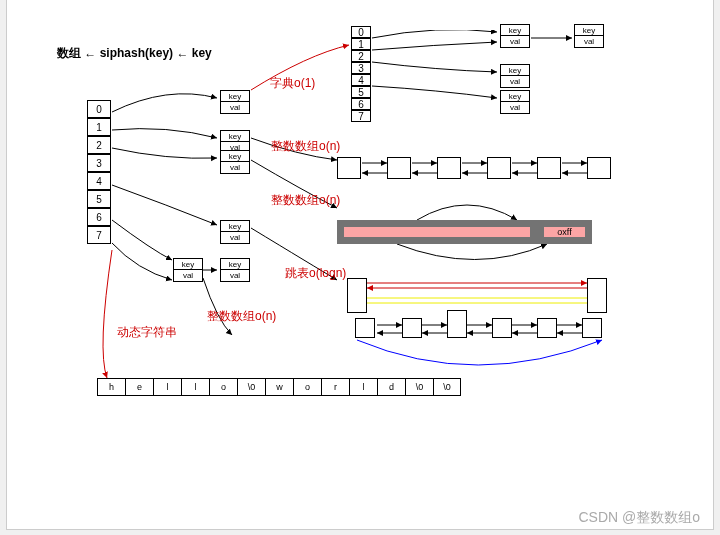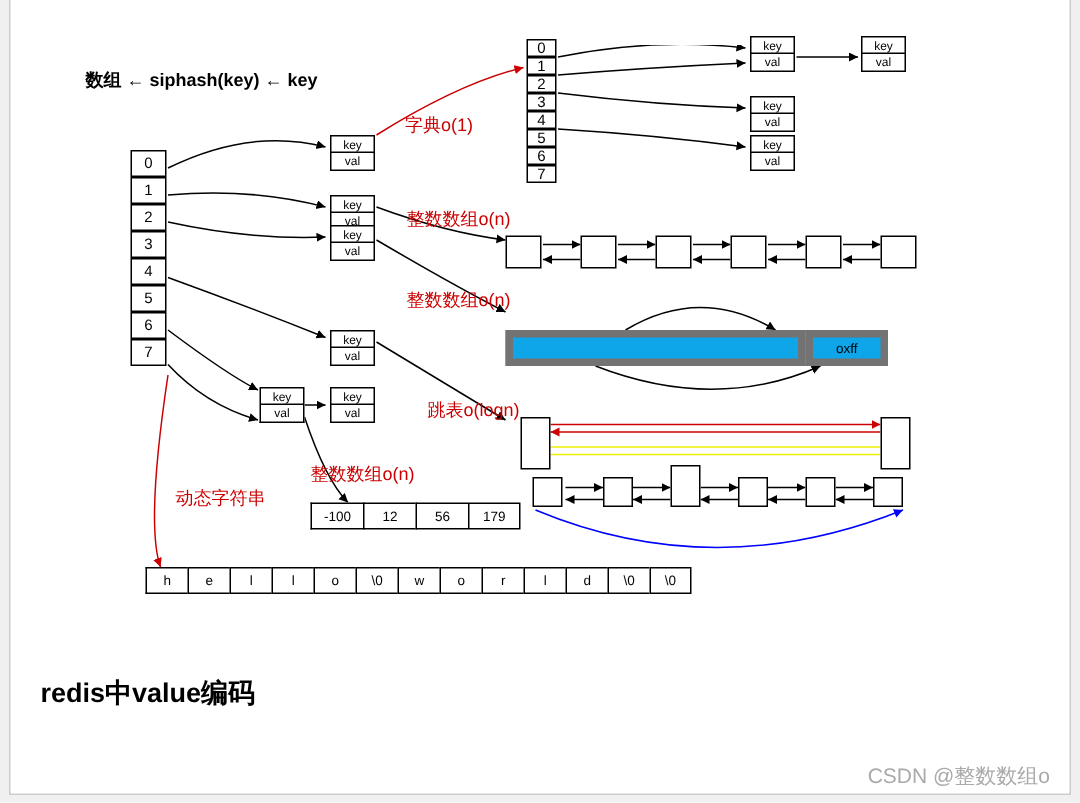--- a/index.html
+++ b/index.html
@@ -9,21 +9,21 @@
 .cell{position:absolute;border:1px solid #000;background:#fff;text-align:center;font-size:10px;display:flex;align-items:center;justify-content:center}
 .kv{position:absolute;width:30px}
 .kv .k,.kv .v{border:1px solid #000;background:#fff;font-size:8px;text-align:center;height:12px;line-height:11px}
 .kv .v{border-top:none}
 .lbl{position:absolute;font-size:12px;color:#c00}
 .lblb{position:absolute;font-size:12px;font-weight:bold}
 .sq{position:absolute;border:1px solid #000;background:#fff;width:24px;height:22px}
 .title{position:absolute;left:20px;top:450px;font-size:18px;font-weight:bold}
 .watermark{position:absolute;right:20px;bottom:8px;font-size:14px;color:#aaa}
 svg{position:absolute;left:0;top:0;width:100%;height:100%;pointer-events:none}
-.zipbox{position:absolute;border:5px solid #737373;background:#0ea5e9;height:24px}
+.zipbox{position:absolute;border:7px solid #737373;background:#fca5a5;height:24px}
 .intarr{position:absolute;display:flex}
 .intarr div{border:1px solid #000;border-right:none;background:#fff;font-size:9px;width:35px;height:18px;display:flex;align-items:center;justify-content:center}
 .intarr div:last-child{border-right:1px solid #000}
 .sds{position:absolute;display:flex}
 .sds div{border:1px solid #000;border-right:none;background:#fff;font-size:9px;width:28px;height:18px;display:flex;align-items:center;justify-content:center}
 .sds div:last-child{border-right:1px solid #000}
 </style>
 </head>
 <body>
 
@@ -175,40 +175,33 @@
 <div class="sq" style="left:330px;top:248px;height:35px;width:20px"></div>
 <div class="sq" style="left:570px;top:248px;height:35px;width:20px"></div>
 <div class="sq" style="left:338px;top:288px;width:20px;height:20px"></div>
 <div class="sq" style="left:385px;top:288px;width:20px;height:20px"></div>
 <div class="sq" style="left:430px;top:280px;width:20px;height:28px"></div>
 <div class="sq" style="left:475px;top:288px;width:20px;height:20px"></div>
 <div class="sq" style="left:520px;top:288px;width:20px;height:20px"></div>
 <div class="sq" style="left:565px;top:288px;width:20px;height:20px"></div>
 
 <div class="lbl" style="left:190px;top:278px">整数数组o(n)</div>
-<div class="intarr" style="left:190px;top:305px">
-<div>-100</div>
-        <div>12</div>
-        <div>56</div>
-        <div>179</div>
-</div>
 
 <div class="lbl" style="left:100px;top:294px">动态字符串</div>
 <div class="sds" style="left:80px;top:348px">
 <div>h</div>
         <div>e</div>
         <div>l</div>
         <div>l</div>
         <div>o</div>
         <div>\0</div>
         <div>w</div>
         <div>o</div>
         <div>r</div>
         <div>l</div>
         <div>d</div>
         <div>\0</div>
         <div>\0</div>
 </div>
 
 </div>
-<div class="title">redis中value编码</div>
 </div>
 <div class="watermark">CSDN @整数数组o</div>
 
 </body></html>

